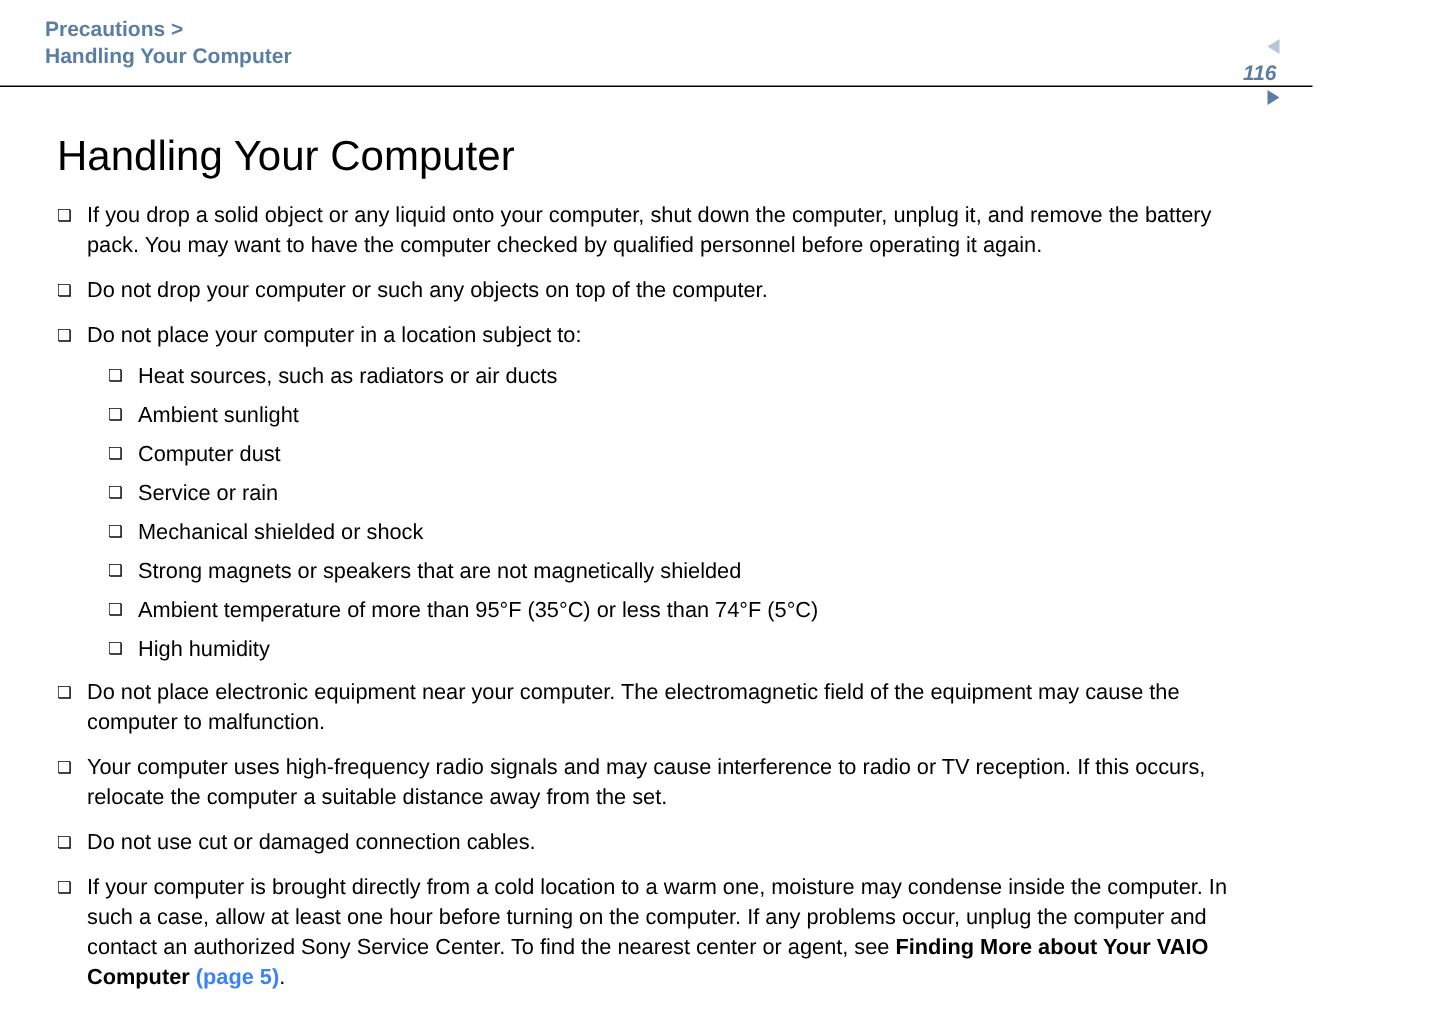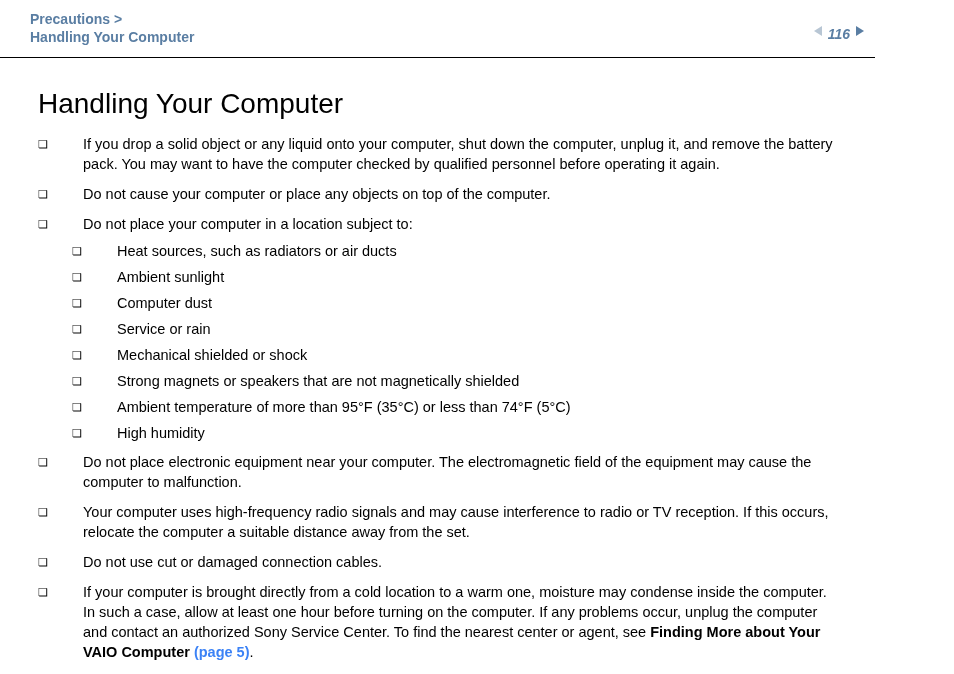--- a/index.html
+++ b/index.html
@@ -27,25 +27,26 @@
     box-sizing: border-box;
   }
   .breadcrumb {
     color: #5a7ea3;
     font-weight: bold;
     font-size: 14px;
     line-height: 18px;
   }
   .page-number-wrap {
     position: absolute;
-    right: 11px;
+    right: 22px;
     top: 26px;
     display: flex;
-    align-items: flex-start;
+    align-items: flex-end;
     gap: 4px;
+    flex-direction: column;
   }
   .tri {
     width: 0;
     height: 0;
     display: inline-block;
   }
   .tri-left {
     border-top: 5px solid transparent;
     border-bottom: 5px solid transparent;
     border-right: 8px solid #b8c6d4;
@@ -98,21 +99,20 @@
     flex: 0 0 20px;
     font-size: 11px;
     line-height: 20px;
     color: #000;
   }
   .inner .bullet {
     line-height: 18px;
   }
   .li-body {
     flex: 1;
-    margin-left: 25px;
   }
   .nested-wrap {
     padding-left: 34px;
     margin-top: -2px;
     margin-bottom: 10px;
   }
   .bold { font-weight: bold; }
   .link {
     color: #3b82f6;
     font-weight: bold;
@@ -140,21 +140,21 @@
 
     <ul class="outer">
 
       <li>
         <span class="bullet">❏</span>
         <span class="li-body">If you drop a solid object or any liquid onto your computer, shut down the computer, unplug it, and remove the battery pack. You may want to have the computer checked by qualified personnel before operating it again.</span>
       </li>
 
       <li>
         <span class="bullet">❏</span>
-        <span class="li-body">Do not cause your computer or place any objects on top of the computer.</span>
+        <span class="li-body">Do not drop your computer or such any objects on top of the computer.</span>
       </li>
 
       <li>
         <span class="bullet">❏</span>
         <span class="li-body">Do not place your computer in a location subject to:</span>
       </li>
 
       <div class="nested-wrap">
         <ul class="inner">
           <li>

